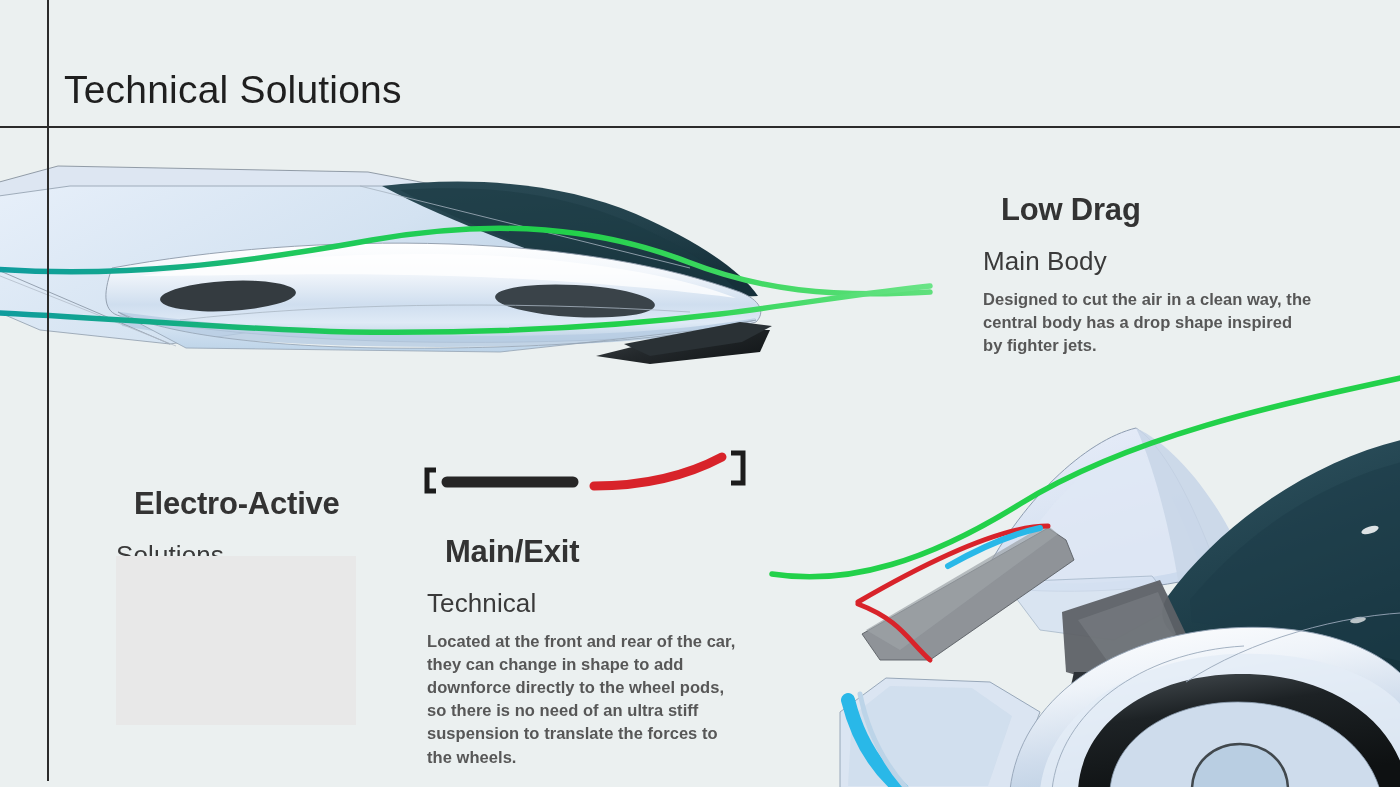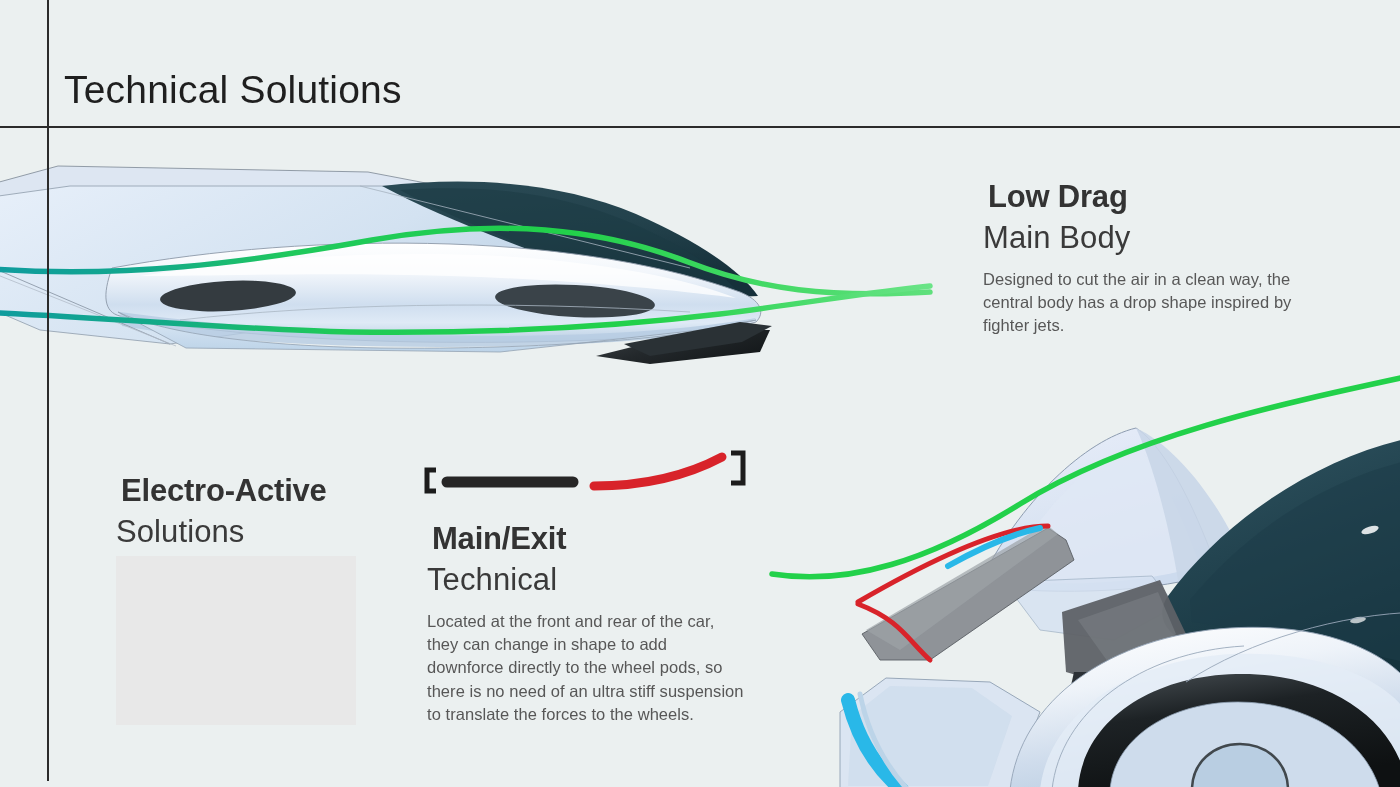--- a/index.html
+++ b/index.html
@@ -23,28 +23,28 @@
     position:absolute;left:64px;top:70px;
     font-size:39px;font-weight:300;letter-spacing:.2px;
     color:#1f1f1f;line-height:1;
     font-family:"Liberation Sans", sans-serif;
   }
 
   
   .block{position:absolute;}
   .h-bold{
     font-size:31px;font-weight:bold;color:#333333;
-    line-height:1.06;margin:5px;letter-spacing:-.2px;
+    line-height:1.06;margin:18px;letter-spacing:-.2px;
   }
   .h-light{
-    font-size:31px;font-weight:300;color:#3a3a3a;
+    font-size:26px;font-weight:300;color:#3a3a3a;
     line-height:1.24;margin:0;letter-spacing:.1px;
   }
   .body-txt{
-    font-size:16.5px;font-weight:400;color:#575757;
+    font-size:16.5px;font-weight:700;color:#575757;
     line-height:1.40;margin:0;letter-spacing:.05px;
   }
   .blk-lowdrag{left:983px;top:176px;width:330px;}
   .blk-lowdrag .body-txt{margin-top:11px;}
   .blk-eap{left:116px;top:470px;width:260px;}
   .blk-entry{left:427px;top:518px;width:320px;}
   .blk-entry .body-txt{margin-top:11px;}
 
   
   .eap-photo{

